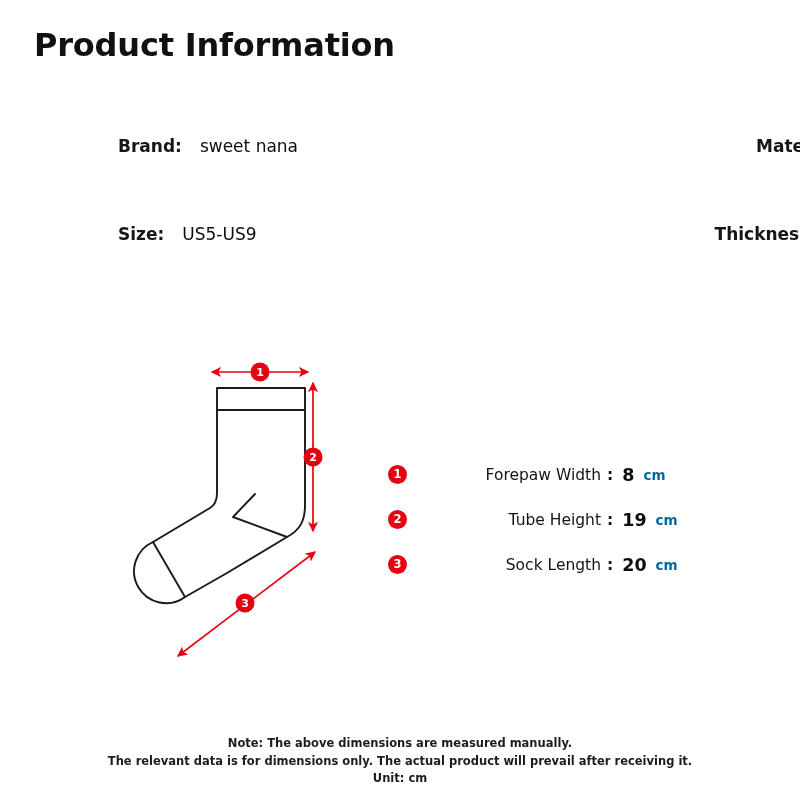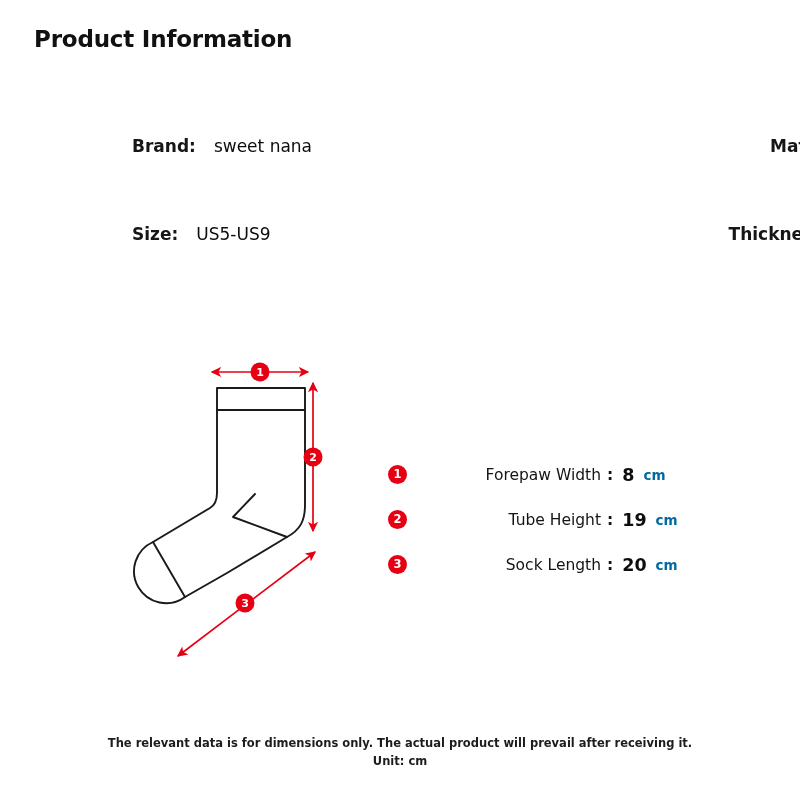--- a/index.html
+++ b/index.html
@@ -15,30 +15,30 @@
     font-family: "DejaVu Sans", "Liberation Sans", sans-serif;
     color: #1a1a1a;
     -webkit-font-smoothing: antialiased;
   }
 
   
   #page-title {
     position: absolute;
     left: 34px;
     top: 26px;
-    font-size: 23px;
+    font-size: 32px;
     font-weight: bold;
     letter-spacing: -0.2px;
     color: #111111;
   }
 
   
   #spec-table {
     position: absolute;
-    left: 14px;
+    left: 0;
     top: 136px;
     width: 664px;
   }
   .spec-row {
     display: flex;
     height: 88px;
   }
   .spec-cell {
     display: flex;
     align-items: flex-start;
@@ -246,15 +246,16 @@
     <div class="legend-badge">3</div>
     <div class="legend-label">Sock Length</div>
     <div class="legend-colon">:</div>
     <div class="legend-number">20</div>
     <div class="legend-unit">cm</div>
   </div>
 
 </div>
 
 <div id="footer-note">
+  <div class="note-line">Note: The above dimensions are measured manually.</div>
   <div class="note-line">The relevant data is for dimensions only. The actual product will prevail after receiving it.</div>
   <div class="note-line">Unit: cm</div>
 </div>
 
 </body></html>

